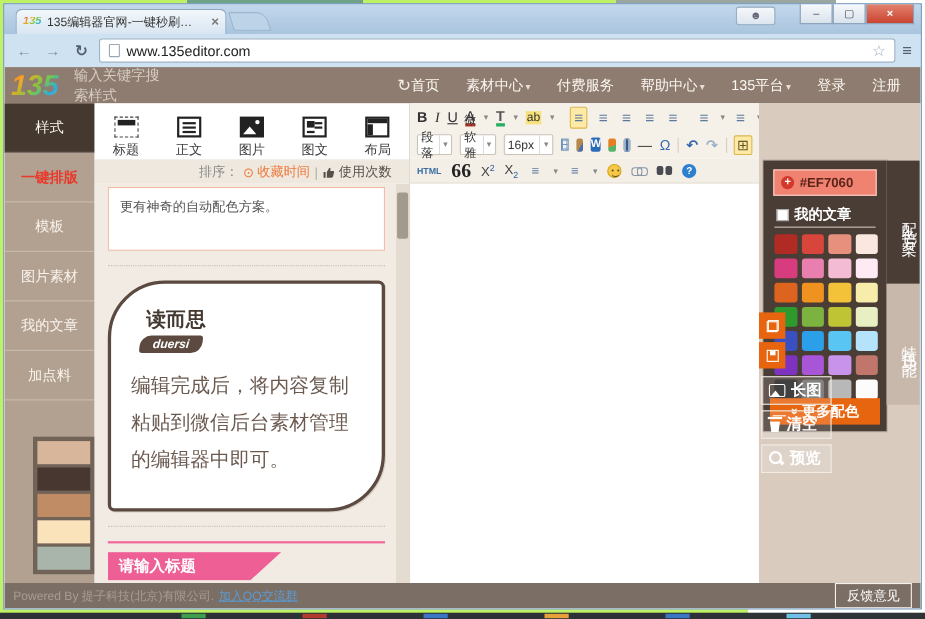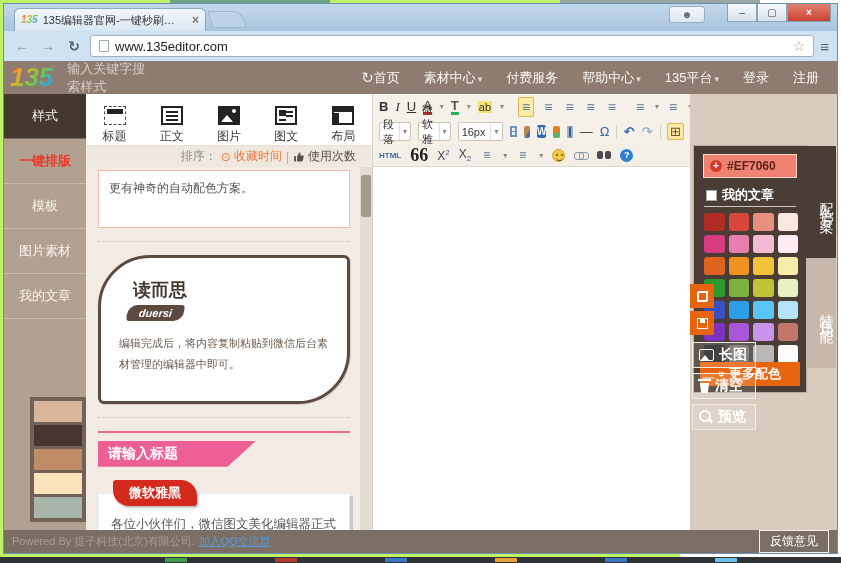--- a/index.html
+++ b/index.html
@@ -79,21 +79,21 @@
   .stylelist{position:absolute;left:82px;top:106px;width:286px;bottom:23px;background:#f2ebe3;overflow:hidden;}
   .sl-track{position:absolute;right:0;top:0;width:12px;bottom:0;background:#e4dcd1;}
   .sl-thumb{position:absolute;right:1px;top:8px;width:10px;height:42px;background:#a29a8d;border-radius:2px;}
   .sl-inner{position:absolute;left:12px;top:0;width:252px;}
   .card1{margin-top:3px;background:#fff;border:1px solid #f2bca9;padding:9px 10px 30px;font-size:12px;color:#555;}
   .dotted{border-top:1px dotted #c9c2b8;margin:13px 0;}
   .card2{background:#fff;border:3px solid #5c4a40;border-radius:52px 6px 52px 6px;padding:20px 18px 26px;box-shadow:1px 1px 0 #d8d0c6;}
   .card2-title{font-size:18px;font-weight:bold;color:#443931;margin-left:14px;}
   .badge-duersi{display:inline-block;margin-left:8px;margin-top:3px;background:#5c4a40;color:#fff;font-size:11px;font-weight:bold;font-style:italic;
     padding:2px 12px;border-radius:10px 3px 10px 3px;transform:skewX(-6deg);}
-  .card2-body{margin-top:12px;font-size:11px;color:#6b5a50;line-height:1.9;}
+  .card2-body{margin-top:12px;font-size:18px;color:#6b5a50;line-height:1.9;}
   .card3-line{border-top:2px solid #f0679a;margin-top:10px;}
   .flag{margin-top:8px;width:158px;height:26px;background:#ee5f96;color:#fff;font-size:14px;font-weight:bold;
     display:flex;align-items:center;padding-left:10px;clip-path:polygon(0 0,100% 0,82% 100%,0 100%);}
   .card4{margin-top:26px;background:#fff;border:1px solid #eee;box-shadow:3px 3px 0 #c9c9c9;padding:16px 12px 10px;position:relative;}
   .badge-notice{position:absolute;left:14px;top:-14px;background:#d42a1e;color:#fff;font-size:13px;font-weight:bold;
     padding:4px 16px;border-radius:3px 16px 3px 16px;box-shadow:1px 2px 2px rgba(0,0,0,.25);}
   .card4-body{font-size:12.5px;color:#555;line-height:2.3;}
   
   .editor{position:absolute;left:368px;top:33px;width:318px;bottom:23px;background:#fff;border-left:1px solid #d8d2c8;}
   .toolbar{position:absolute;left:0;right:0;background:#f5f0e8;}
@@ -238,20 +238,21 @@
           <span class="ni">注册</span>
         </div>
       </div>
 
       <div class="sidebar">
         <div class="side-item active">样式</div>
         <div class="side-item hot">一键排版</div>
         <div class="side-item">模板</div>
         <div class="side-item">图片素材</div>
         <div class="side-item">我的文章</div>
+        <div class="side-item">加点料</div>
         <div class="palette" id="palette">
             <div class="pal-sw" style="background: rgb(216, 182, 156);"></div>
             <div class="pal-sw" style="background: rgb(72, 55, 49);"></div>
             <div class="pal-sw" style="background: rgb(191, 140, 102);"></div>
             <div class="pal-sw" style="background: rgb(250, 226, 187);"></div>
             <div class="pal-sw" style="background: rgb(169, 181, 170);"></div>
           </div>
       </div>
 
       <div class="catbar">

